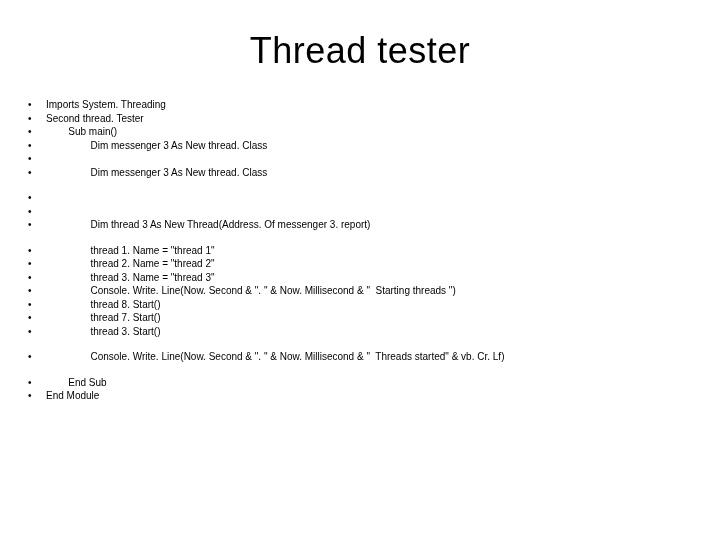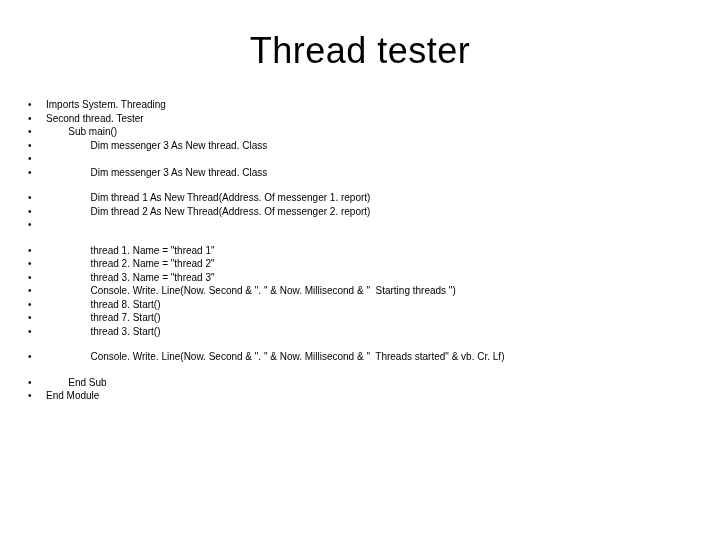--- a/index.html
+++ b/index.html
@@ -73,28 +73,27 @@
     <li>
       <span class="bullet">•</span>
     </li>
     <li>
       <span class="bullet">•</span>
       <span class="content">                Dim messenger 3 As New thread. Class</span>
     </li>
     <li class="group-gap"></li>
     <li>
       <span class="bullet">•</span>
-      <span class="content">                Dim thread 1 As New Thread(Address. Of messenger 1. report)</span>
     </li>
     <li>
       <span class="bullet">•</span>
-      <span class="content">                Dim thread 2 As New Thread(Address. Of messenger 2. report)</span>
     </li>
     <li>
       <span class="bullet">•</span>
+      <span class="content">                Dim thread 3 As New Thread(Address. Of messenger 3. report)</span>
     </li>
     <li class="group-gap"></li>
     <li>
       <span class="bullet">•</span>
       <span class="content">                thread 1. Name = "thread 1"</span>
     </li>
     <li>
       <span class="bullet">•</span>
       <span class="content">                thread 2. Name = "thread 2"</span>
     </li>

